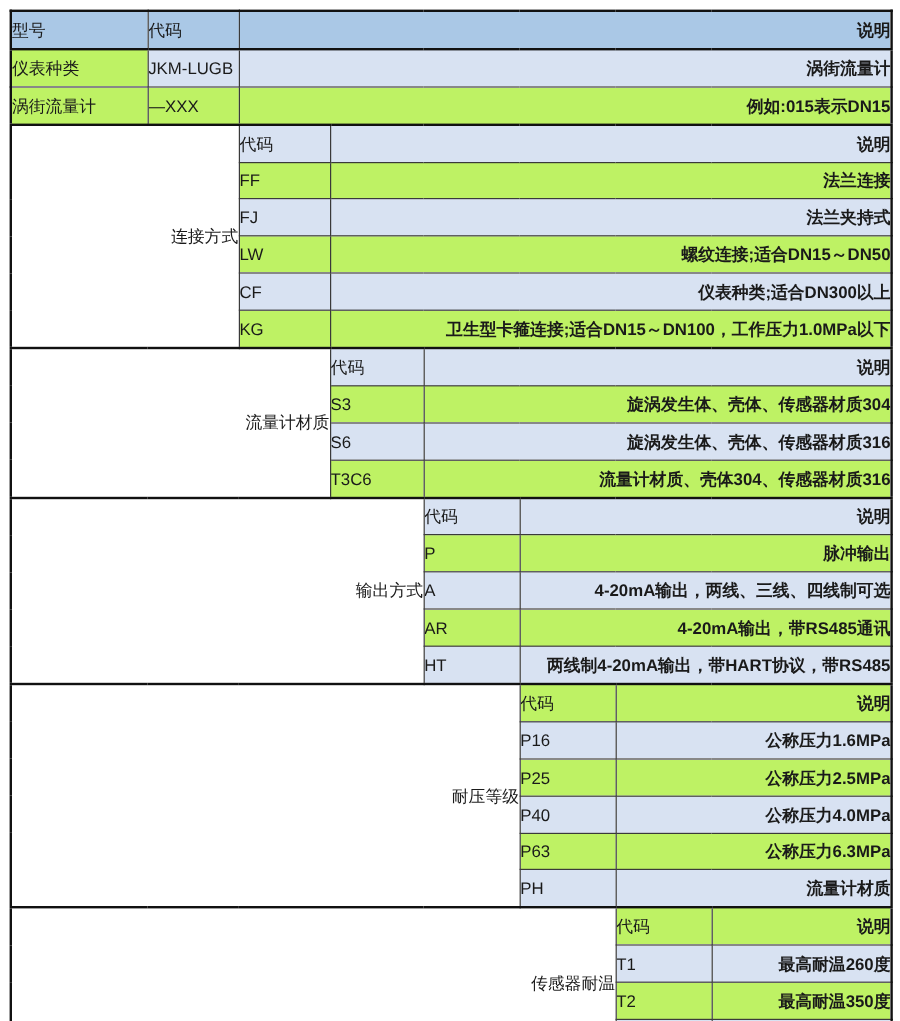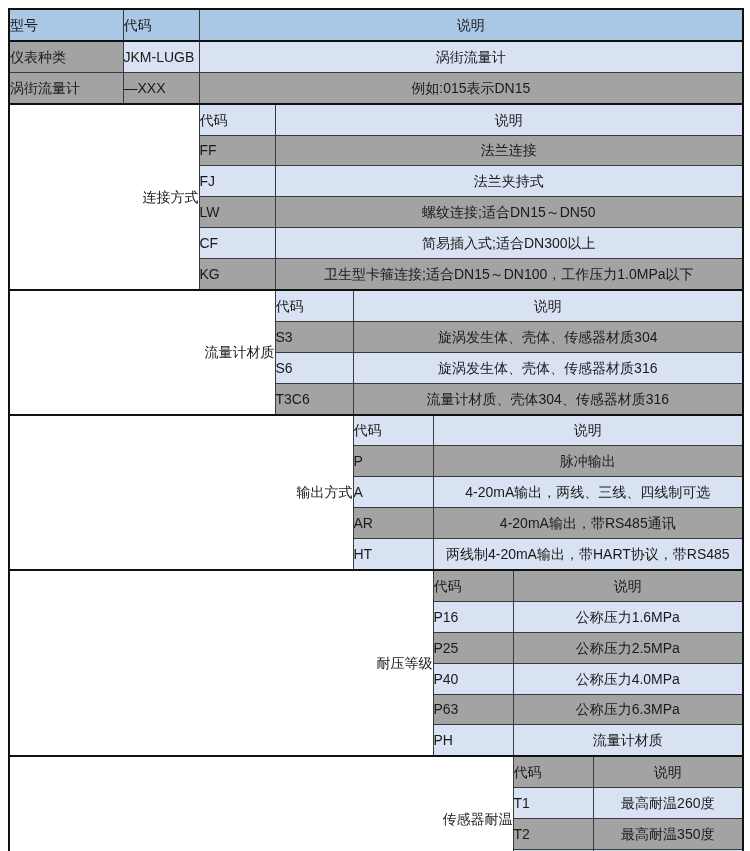--- a/index.html
+++ b/index.html
@@ -23,24 +23,24 @@
     height:29.9px;
     font-size:14px;
     line-height:1.15;
     vertical-align:middle;
     overflow:hidden;
     white-space:nowrap;
     padding:0;
   }
   td.hd{background:var(--header-blue);}
   td.b{background:var(--stripe-blue);}
-  td.w{background:#a3a3a3;}
+  td.w{background:#bef264;}
   td.cat{background:#ffffff;text-align:right;}
   td.code{}
-  td.desc{text-align:center;padding-left:9px;}
+  td.desc{text-align:right;padding-left:9px;font-weight:bold;}
   tr.sec td{border-top:2px solid var(--outer);}
   tr.hrow td{border-bottom:2px solid var(--outer);}
 </style>
 </head>
 <body>
 
 <table class="spec">
   <colgroup>
     <col style="width:114px">
       <col style="width:76px">
@@ -83,21 +83,21 @@
   <tr>
     <td class="b code">FJ</td>
     <td class="b desc" colspan="5">法兰夹持式</td>
   </tr>
   <tr>
     <td class="w code">LW</td>
     <td class="w desc" colspan="5">螺纹连接;适合DN15～DN50</td>
   </tr>
   <tr>
     <td class="b code">CF</td>
-    <td class="b desc" colspan="5">简易插入式;适合DN300以上</td>
+    <td class="b desc" colspan="5">仪表种类;适合DN300以上</td>
   </tr>
   <tr>
     <td class="w code">KG</td>
     <td class="w desc" colspan="5">卫生型卡箍连接;适合DN15～DN100，工作压力1.0MPa以下</td>
   </tr>
 
   <tr class="sec">
     <td class="cat" colspan="3" rowspan="4">流量计材质</td>
     <td class="b code">代码</td>
     <td class="b desc" colspan="4">说明</td>

